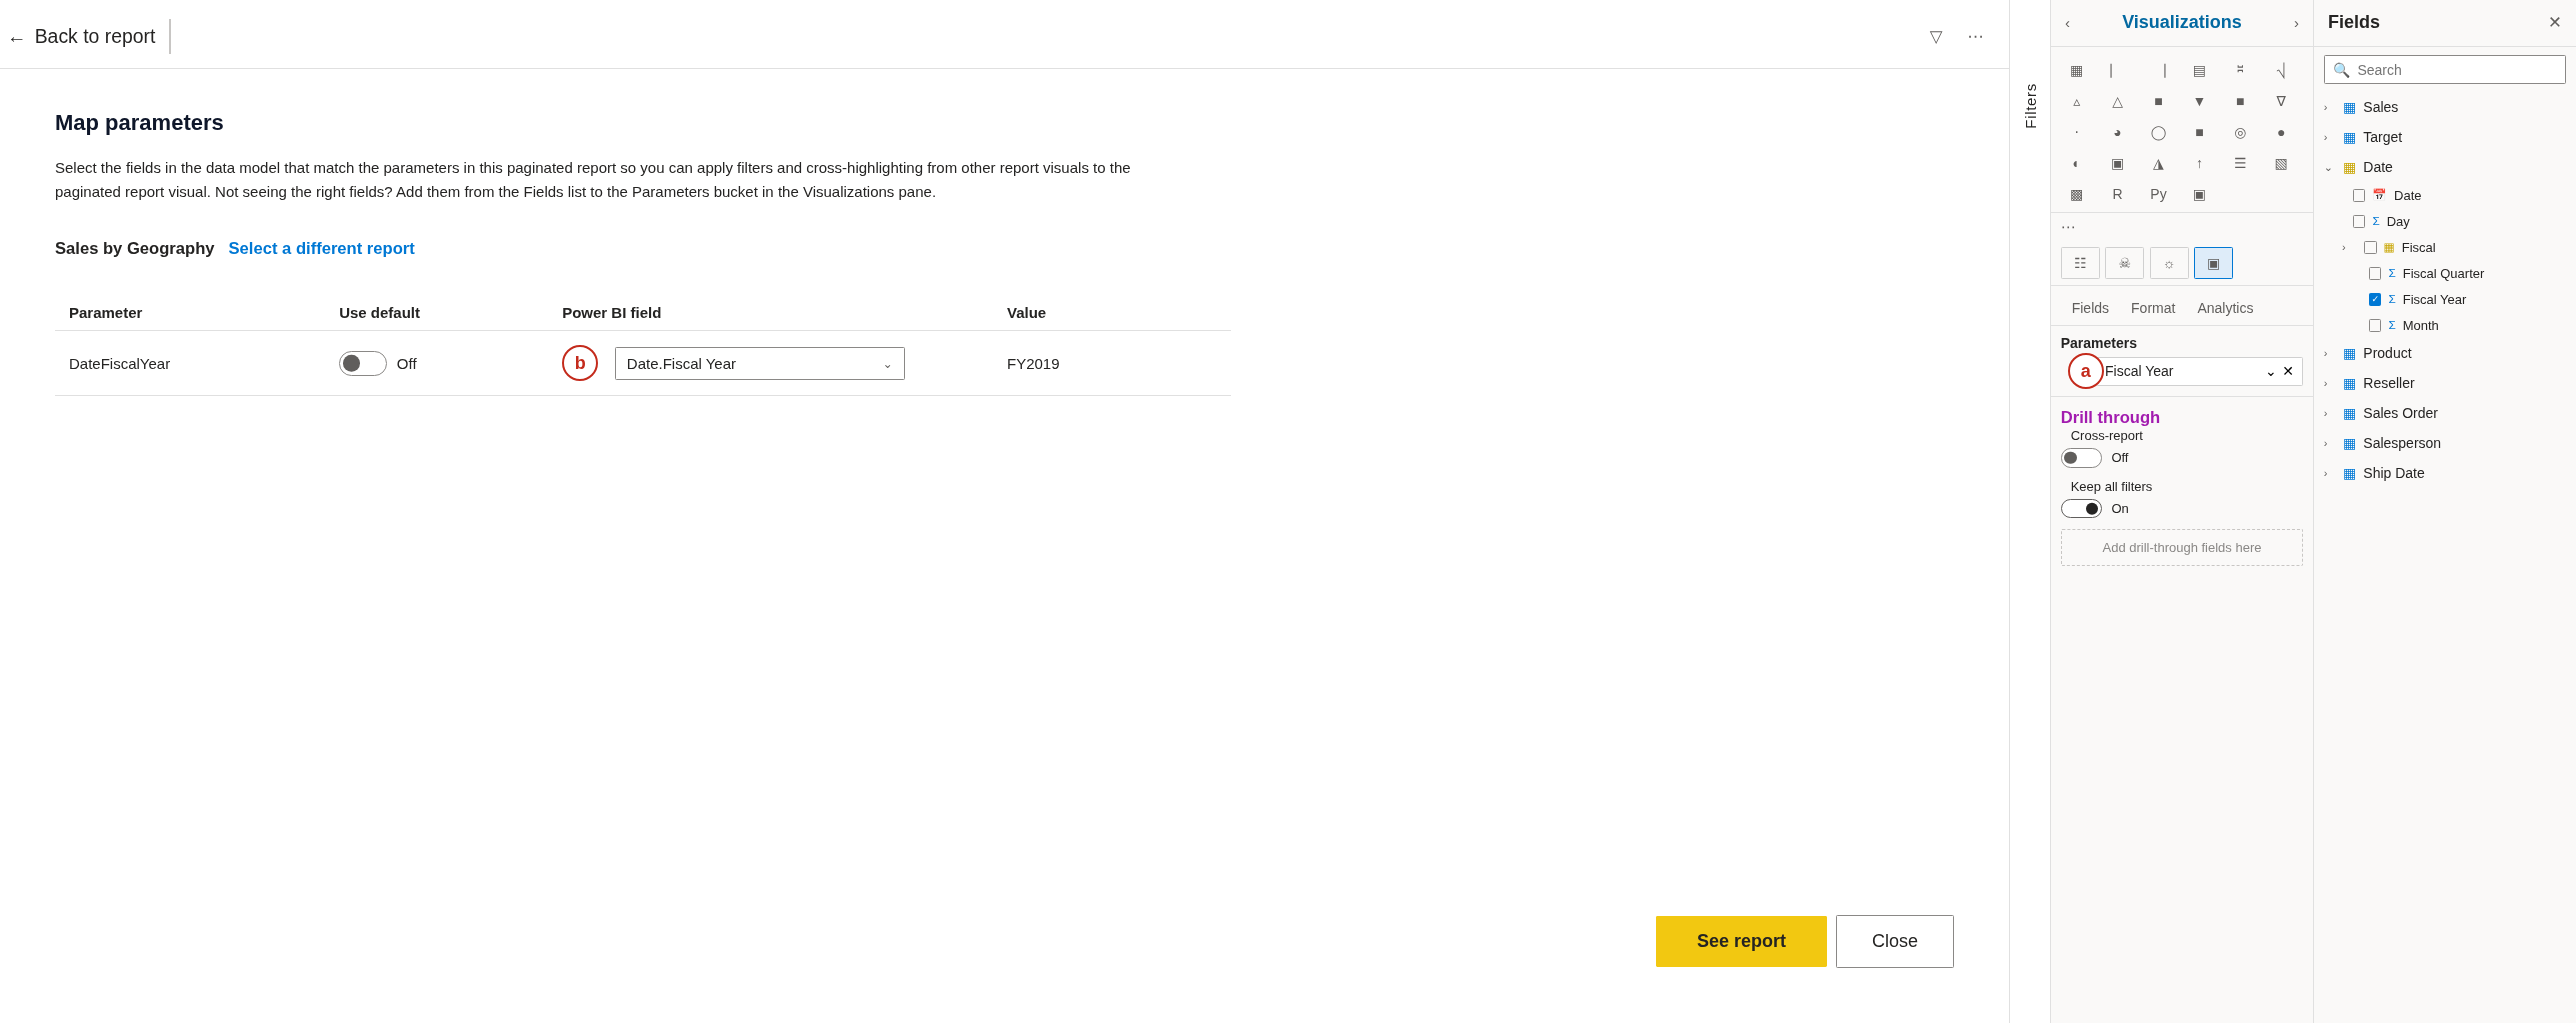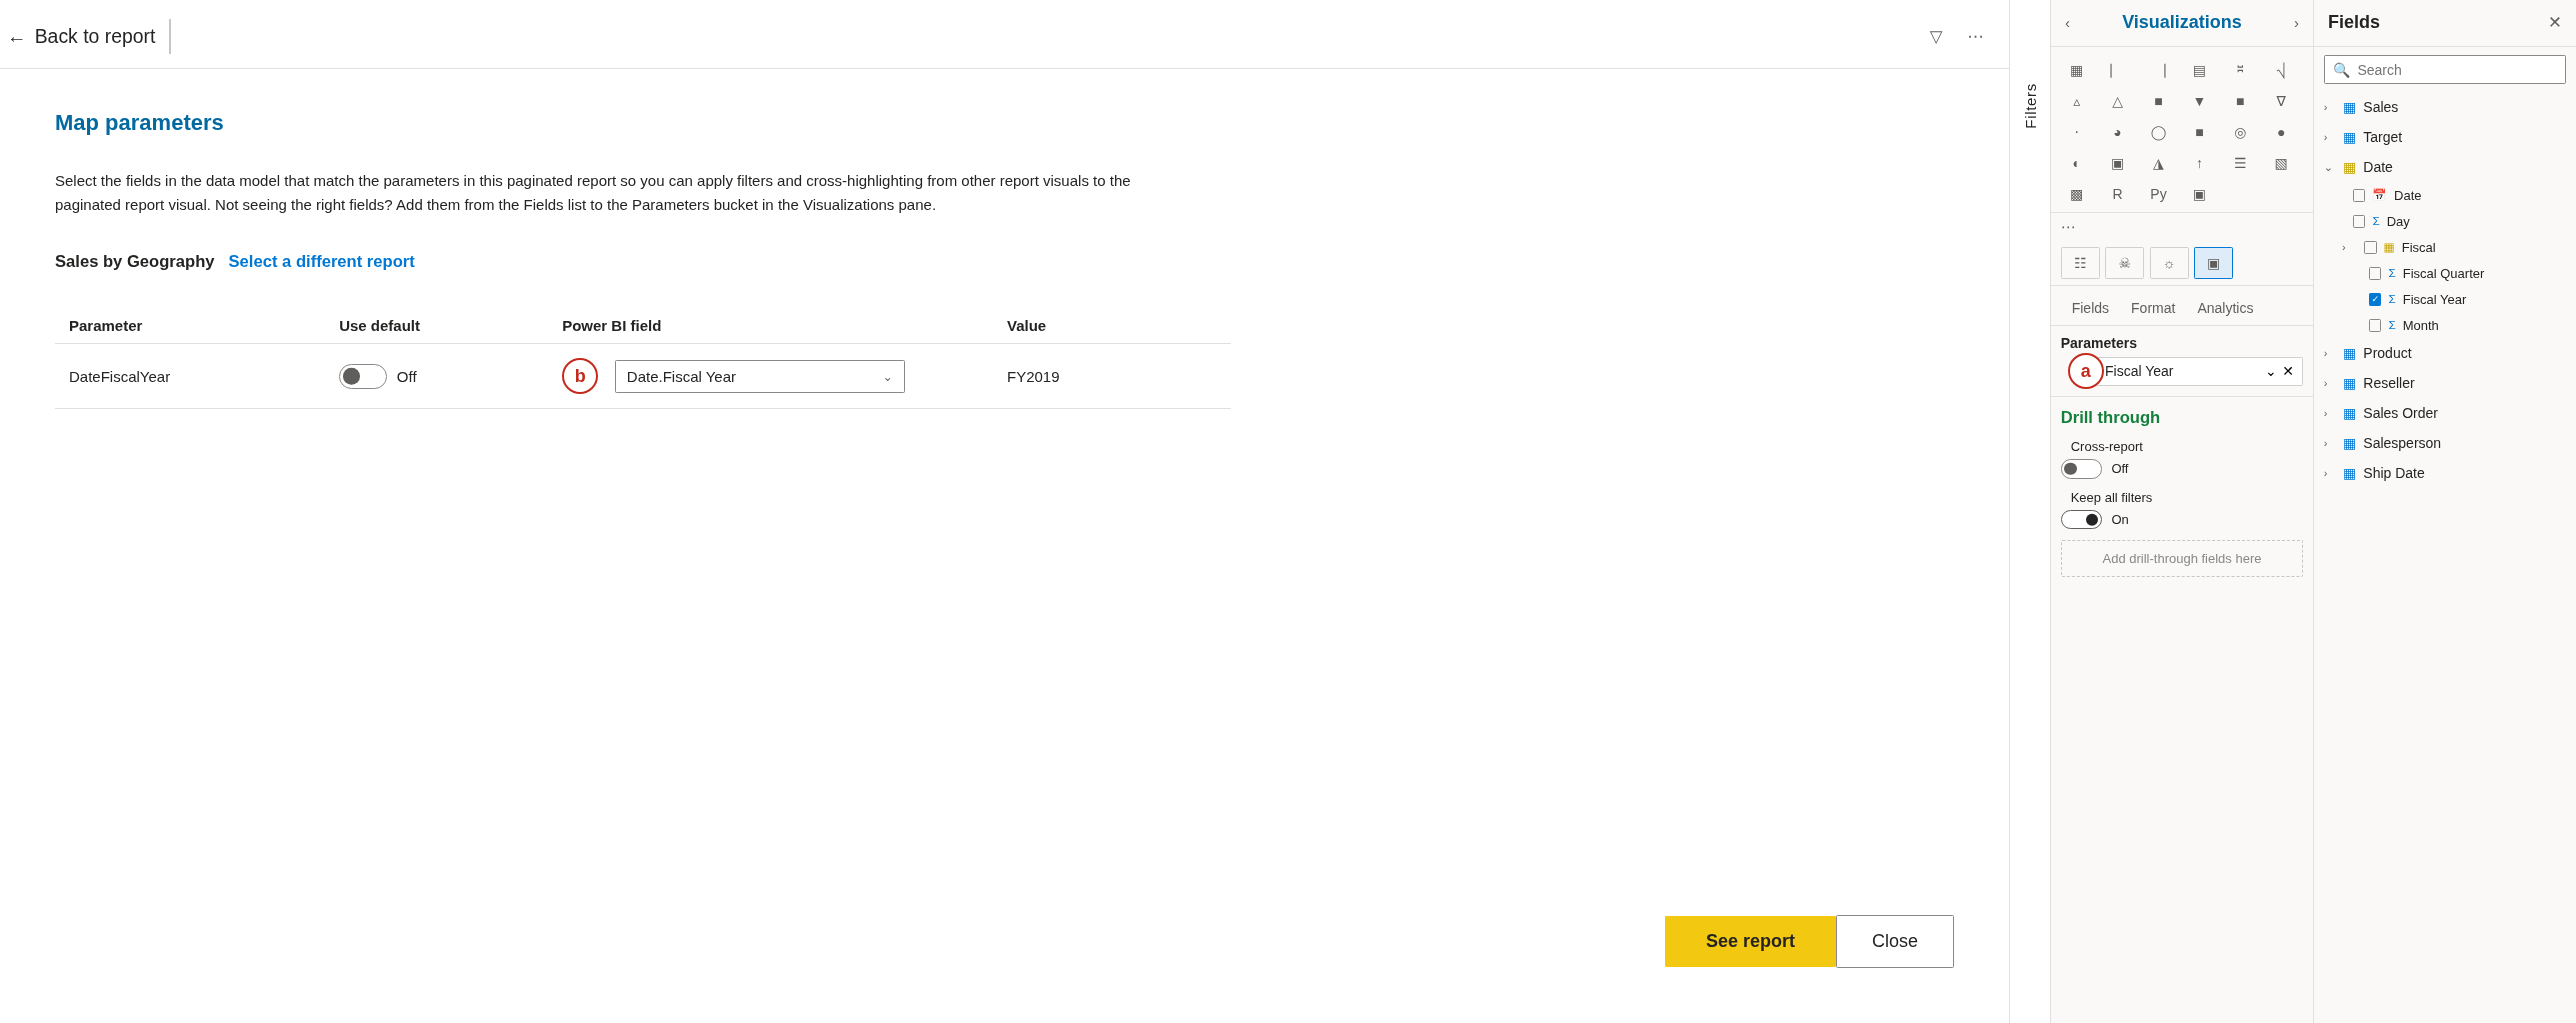--- a/index.html
+++ b/index.html
@@ -68,22 +68,22 @@
     .dialog-area {
       flex: 1;
       padding: 41px 55px;
       background: #fff;
       position: relative;
     }
 
     .dialog-title {
       font-size: 22px;
       font-weight: 700;
-      color: #0369a1;
-      margin-bottom: 33px;
+      color: #0f172a;
+      margin-bottom: 20px;
     }
 
     .dialog-description {
       font-size: 15px;
       color: #252423;
       line-height: 1.6;
       max-width: 1106px;
       margin-bottom: 35px;
     }
 
@@ -208,21 +208,21 @@
       align-items: center;
       gap: 9.7px;
     }
 
     
     .dialog-footer {
       position: absolute;
       bottom: 55px;
       right: 55px;
       display: flex;
-      gap: 0;
+      gap: 9px;
       align-items: center;
     }
 
     .btn-see-report {
       background: #f2c811;
       border: none;
       padding: 15px 41px;
       font-size: 18px;
       font-weight: 600;
       color: #252423;
@@ -416,22 +416,21 @@
 
     
     .drill-section {
       padding: 11px 9.7px;
       border-top: 0.7px solid #e0e0e0;
     }
 
     .drill-title {
       font-size: 16.6px;
       font-weight: 600;
-      color: #15803d;
-      margin-bottom: 11px;
+      color: #a21caf;
     }
 
     .drill-sublabel {
       font-size: 13px;
       color: #252423;
       margin-bottom: 5.5px;
       margin-left: 10px;
     }
 
     .toggle-row {

